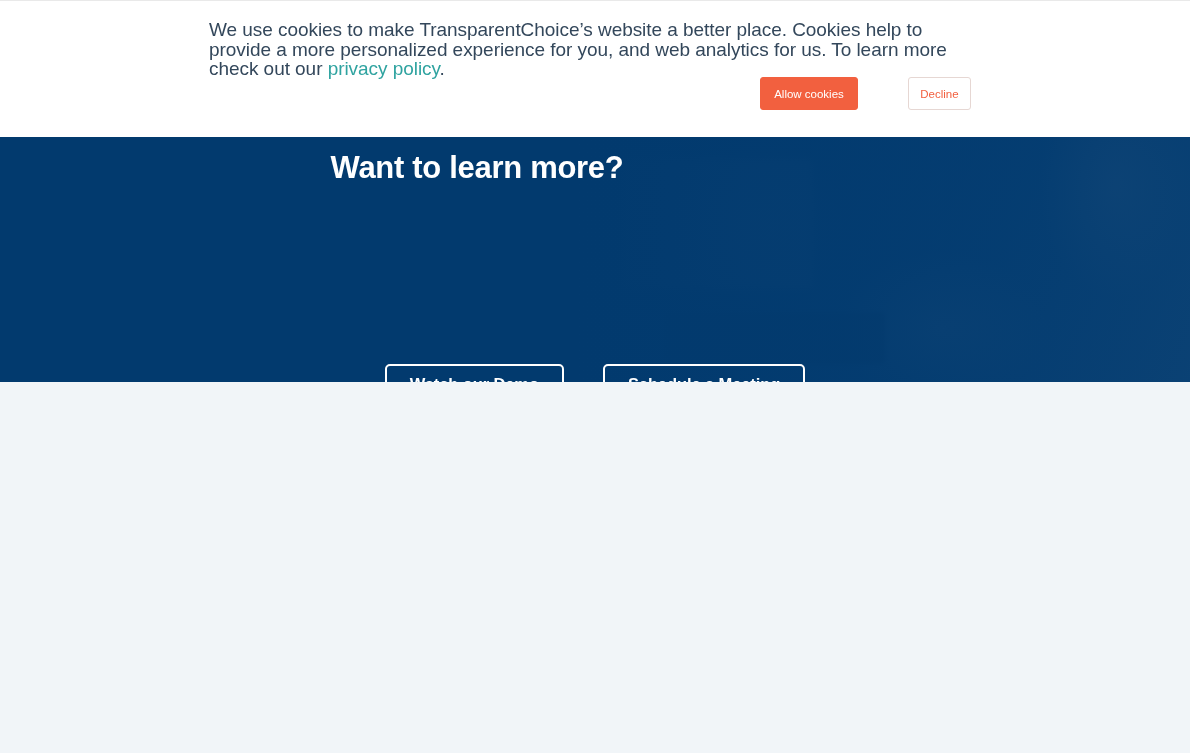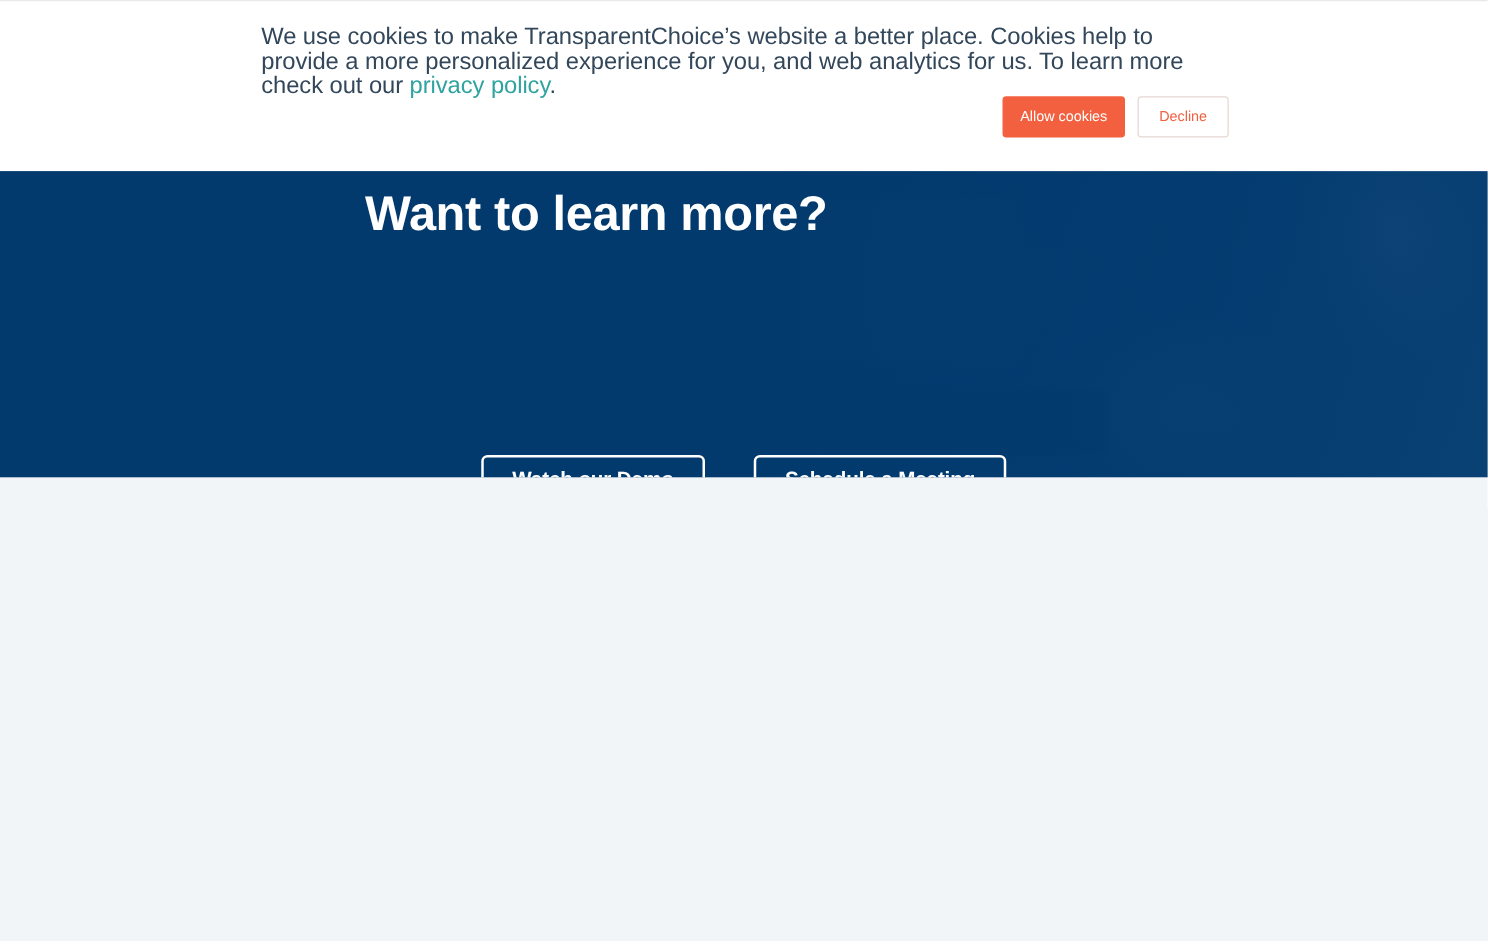--- a/index.html
+++ b/index.html
@@ -27,46 +27,47 @@
     line-height: 19.5px;
     color: #33475b;
     letter-spacing: -0.05px;
   }
   .cookie-link {
     color: #2fa3a0;
     text-decoration: none;
   }
   .cookie-buttons {
     position: absolute;
-    left: 802px; top: 76px;
+    left: 760px; top: 76px;
     display: flex;
     gap: 10px;
   }
   .btn-allow {
     width: 98px; height: 33px;
     background: #f2603f;
     border: 1px solid #f2603f;
     border-radius: 3px;
     color: #ffffff;
     font-size: 11.5px;
     font-weight: 400;
     display: flex; align-items: center; justify-content: center;
     cursor: pointer;
     font-family: "Liberation Sans", sans-serif;
   }
   .btn-decline {
-    width: 73px; height: 33px;
+    width: 63px; height: 33px;
     background: #ffffff;
     border: 1px solid #e6d7d3;
     border-radius: 3px;
     color: #f2603f;
     font-size: 11.5px;
     display: flex; align-items: center; justify-content: center;
     cursor: pointer;
     font-family: "Liberation Sans", sans-serif;
+    margin-left: 40px;
   }
 
   
   .cta-band {
     position: absolute;
     left: 0; top: 137px;
     width: 1190px; height: 245px;
     background: #023a6e;
     overflow: hidden;
   }
@@ -112,21 +113,21 @@
   }
   .cta-title {
     position: absolute;
     left: 0; top: 150px;
     width: 954px;
     text-align: center;
     transform: translateY(0);
     top: 0;
     padding-top: 13px;
     color: #ffffff;
-    font-size: 39px;
+    font-size: 31px;
     font-weight: bold;
     letter-spacing: -0.3px;
   }
   .cta-buttons {
     position: absolute;
     left: 0; top: 227px;
     width: 1190px;
     display: flex;
     justify-content: center;
     gap: 39px;

